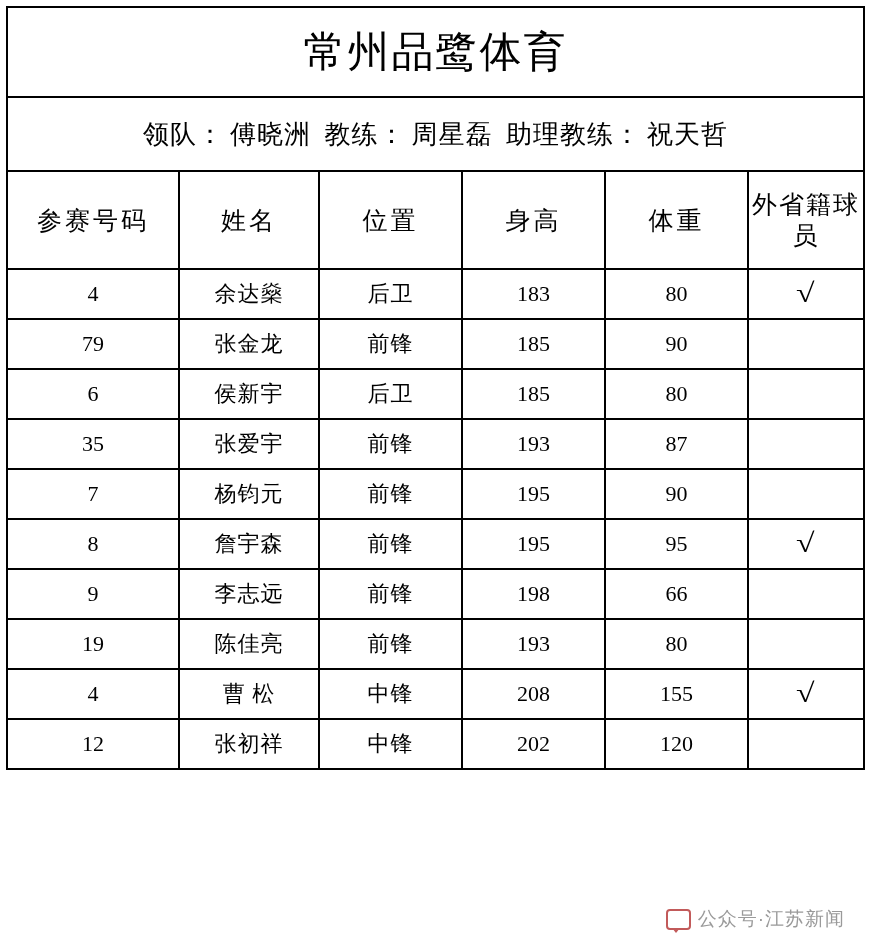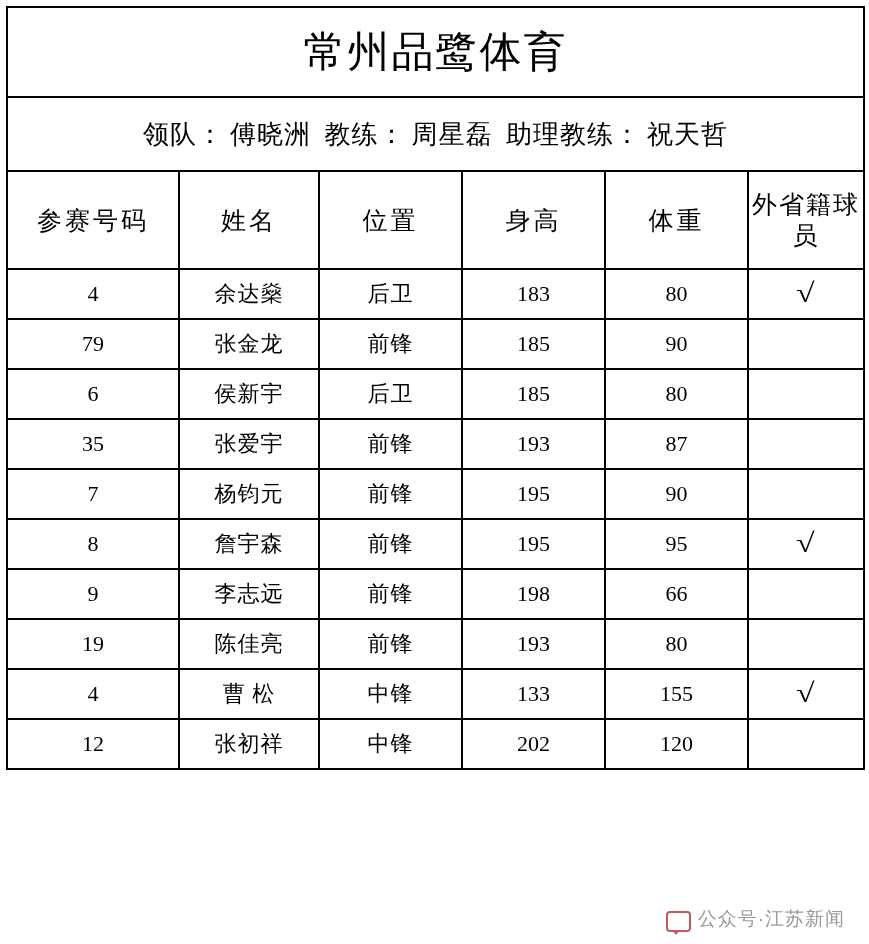--- a/index.html
+++ b/index.html
@@ -88,21 +88,21 @@
   col.c5 { width: 116px; }
 
   .watermark {
     position: absolute;
     right: 24px;
     bottom: 18px;
     font-family: "Liberation Sans", "DejaVu Sans", sans-serif;
     font-size: 19px;
     color: #9a9a9a;
     display: flex;
-    align-items: flex-end;
+    align-items: center;
     gap: 7px;
     letter-spacing: 1px;
   }
   .wm-icon {
     width: 21px;
     height: 17px;
     border: 2px solid #c25a5a;
     border-radius: 4px;
     position: relative;
     display: inline-block;
@@ -215,21 +215,21 @@
         <td class="body-cell">陈佳亮</td>
         <td class="body-cell">前锋</td>
         <td class="body-cell num-cell">193</td>
         <td class="body-cell num-cell">80</td>
         <td class="body-cell"><span class="check"></span></td>
       </tr>
       <tr>
         <td class="body-cell num-cell">4</td>
         <td class="body-cell">曹  松</td>
         <td class="body-cell">中锋</td>
-        <td class="body-cell num-cell">133</td>
+        <td class="body-cell num-cell">208</td>
         <td class="body-cell num-cell">155</td>
         <td class="body-cell"><span class="check">√</span></td>
       </tr>
       <tr>
         <td class="body-cell num-cell">12</td>
         <td class="body-cell">张初祥</td>
         <td class="body-cell">中锋</td>
         <td class="body-cell num-cell">202</td>
         <td class="body-cell num-cell">120</td>
         <td class="body-cell"><span class="check"></span></td>

